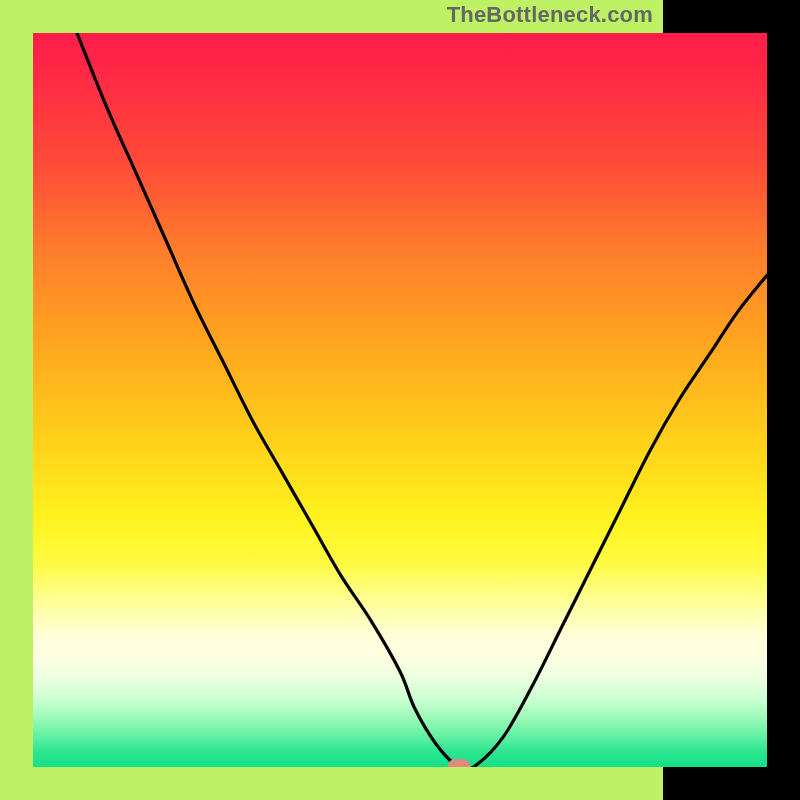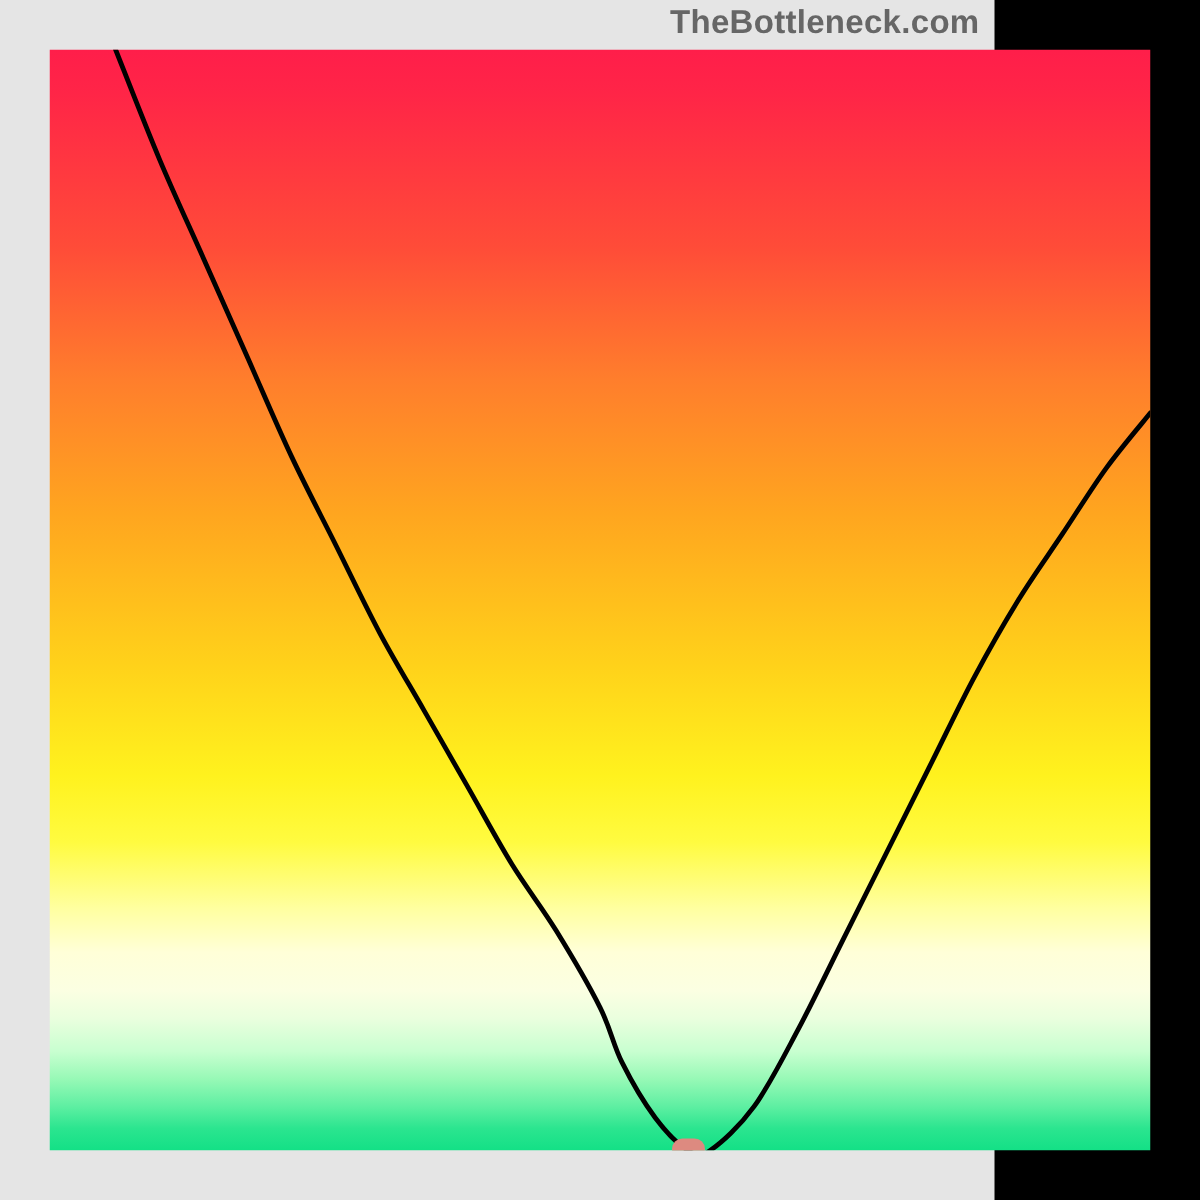--- a/index.html
+++ b/index.html
@@ -8,21 +8,21 @@
     width: 800px;
     height: 800px;
     background: #000;
     overflow: hidden;
     font-family: Arial, Helvetica, sans-serif;
   }
   .frame {
     position: relative;
     width: 663px;
     height: 800px;
-    background: #e5e5e5;
+    background: #bef264;
   }
   .watermark {
     position: absolute;
     top: 2px;
     right: 10px;
     color: #666;
     font-size: 22px;
     font-weight: 600;
     letter-spacing: 0.2px;
     z-index: 20;

